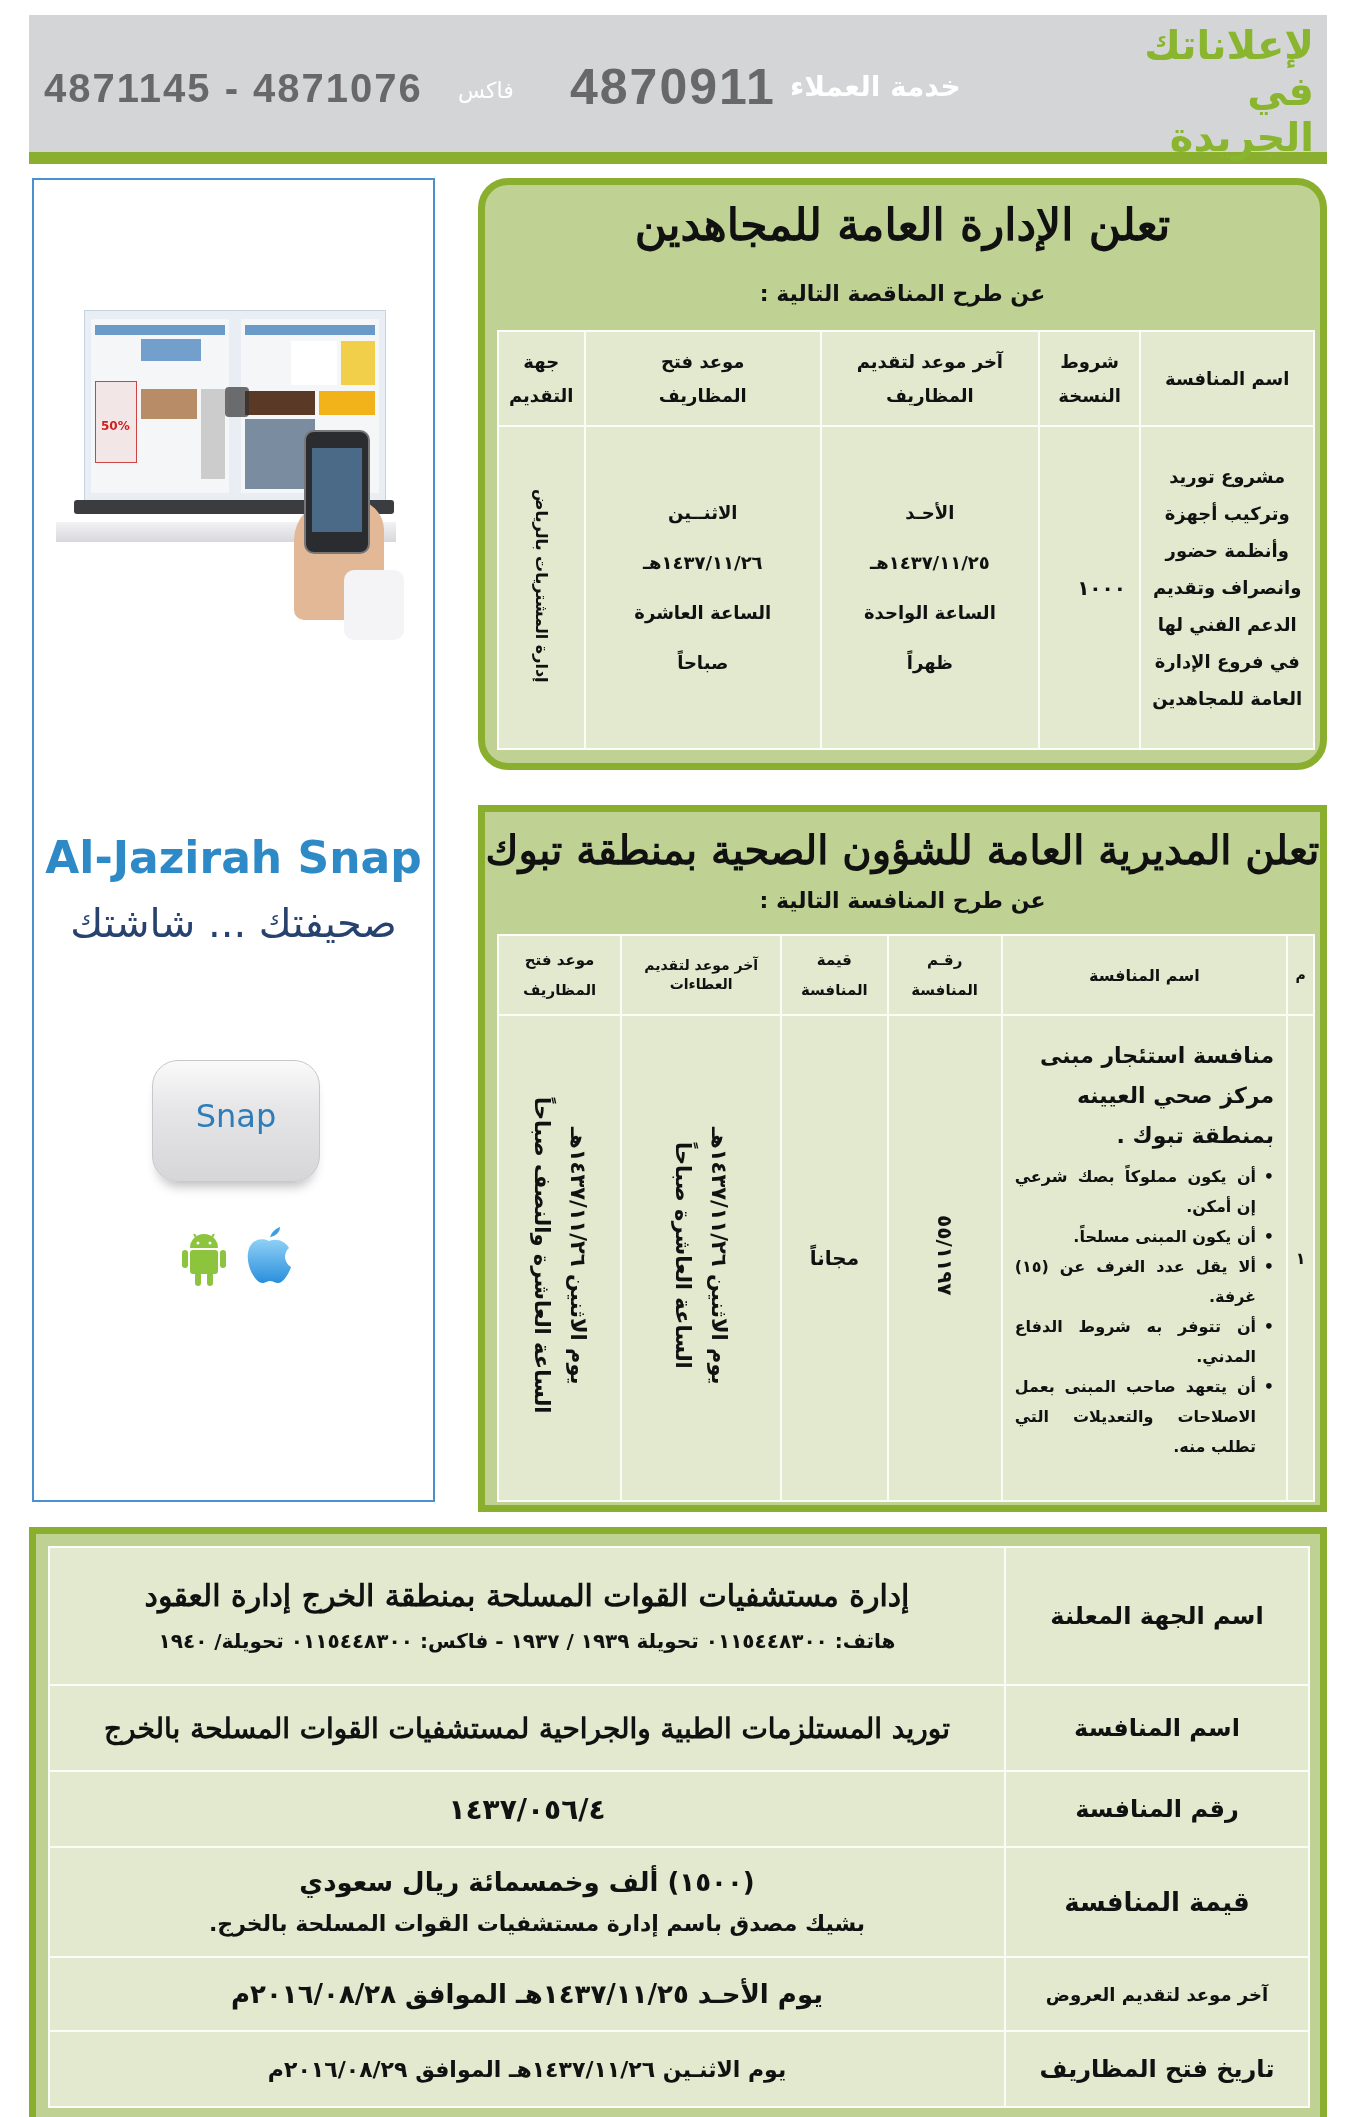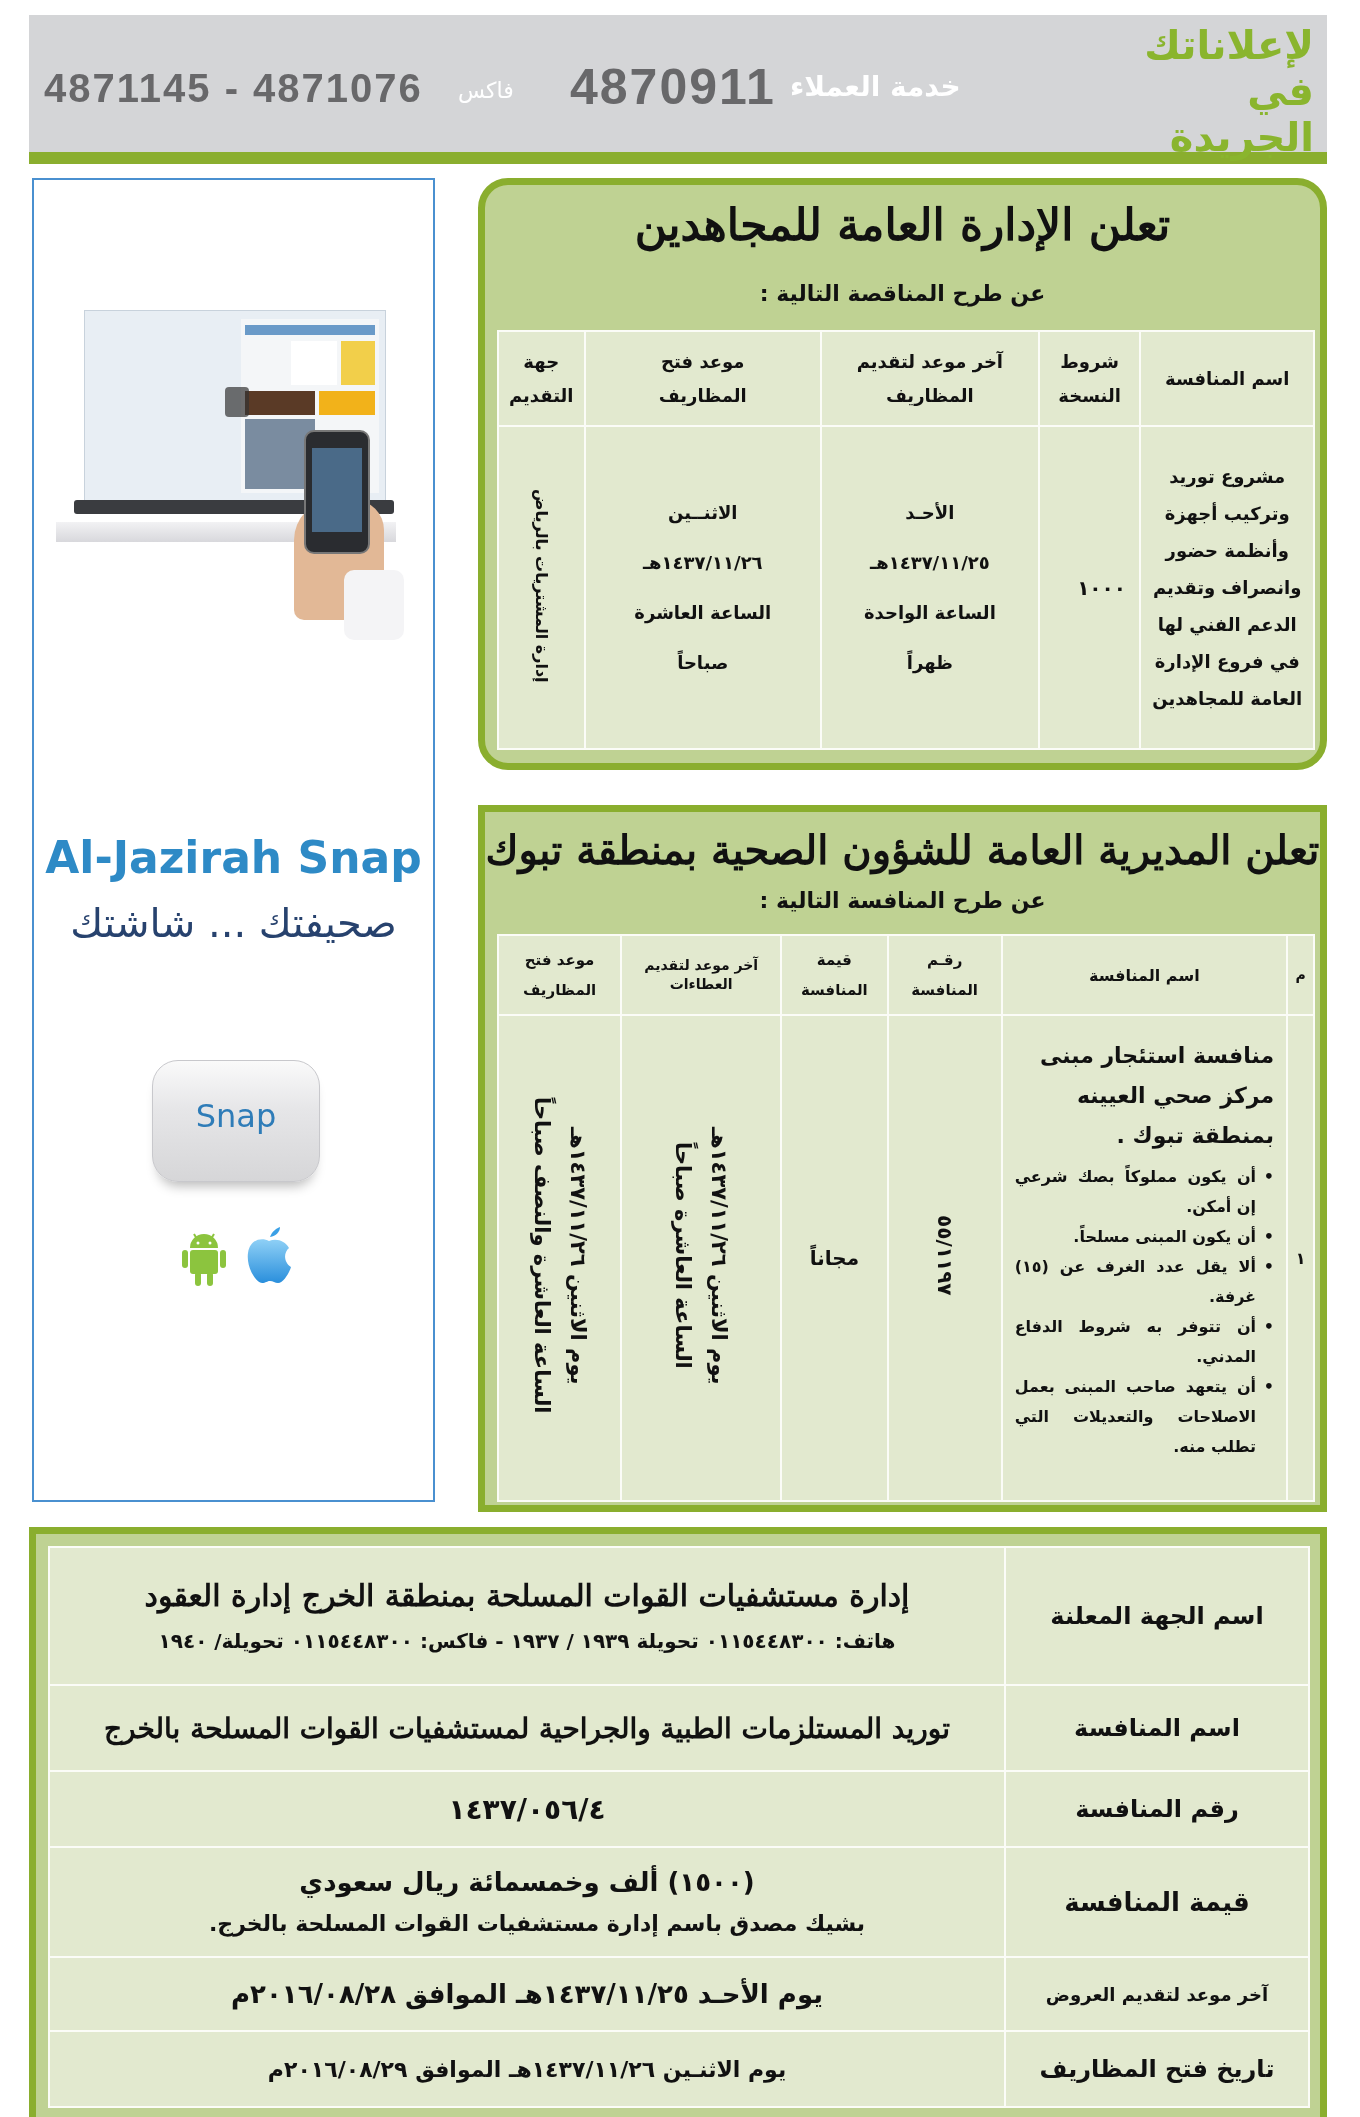--- a/index.html
+++ b/index.html
@@ -59,20 +59,28 @@
   <div>في الجريدة</div>
 </div>
 <div class="abs hdr-cs-label">خدمة العملاء</div>
 <div class="abs hdr-cs-num">4870911</div>
 <div class="abs hdr-fax-label">فاكس</div>
 <div class="abs hdr-fax-nums">4871145 - 4871076</div>
 
 <div id="side" class="abs">
   <div class="abs news-img">
     <div class="paper">
+      <div class="page" style="left:6px;">
+        <div class="block" style="left:4px;top:6px;width:130px;height:10px;background:#6a9ac8;"></div>
+        <div class="block" style="left:50px;top:20px;width:60px;height:22px;background:#3a7ab8;opacity:.7;"></div>
+        <div class="block" style="left:4px;top:62px;width:40px;height:80px;background:#f3e6e6;border:1px solid #c44;"></div>
+        <div class="block" style="left:10px;top:100px;width:30px;height:14px;color:#c22;font-size:12px;font-weight:bold;">50%</div>
+        <div class="block" style="left:50px;top:70px;width:56px;height:30px;background:#b98c68;"></div>
+        <div class="block" style="left:110px;top:70px;width:24px;height:90px;background:#ccc;"></div>
+      </div>
       <div class="page" style="left:156px;">
         <div class="block" style="left:4px;top:6px;width:130px;height:10px;background:#6a9ac8;"></div>
         <div class="block" style="left:100px;top:22px;width:34px;height:44px;background:#f2cf4a;"></div>
         <div class="block" style="left:50px;top:22px;width:46px;height:44px;background:#fff;"></div>
         <div class="block" style="left:4px;top:72px;width:70px;height:24px;background:#5a3a26;"></div>
         <div class="block" style="left:78px;top:72px;width:56px;height:24px;background:#f2b21a;"></div>
         <div class="block" style="left:4px;top:100px;width:70px;height:70px;background:#7a8ca0;"></div>
       </div>
       <div class="block" style="left:140px;top:76px;width:24px;height:30px;background:#333;opacity:.7;border-radius:4px;"></div>
     </div>

